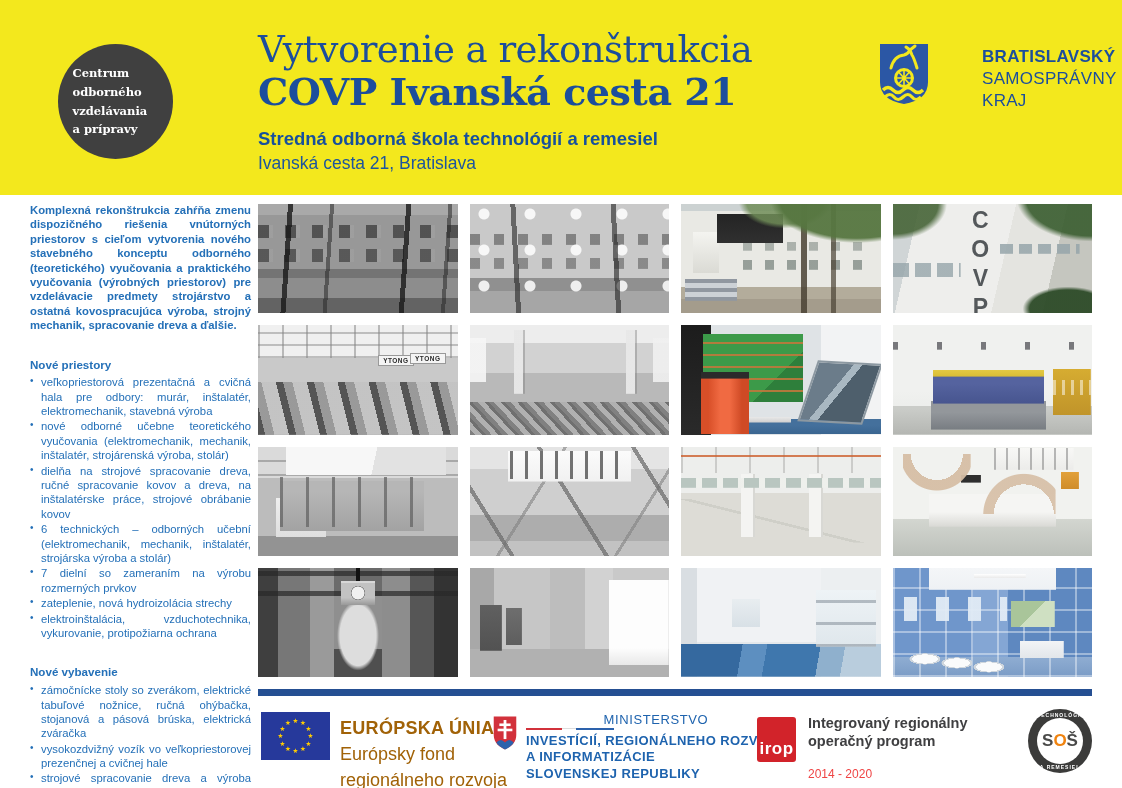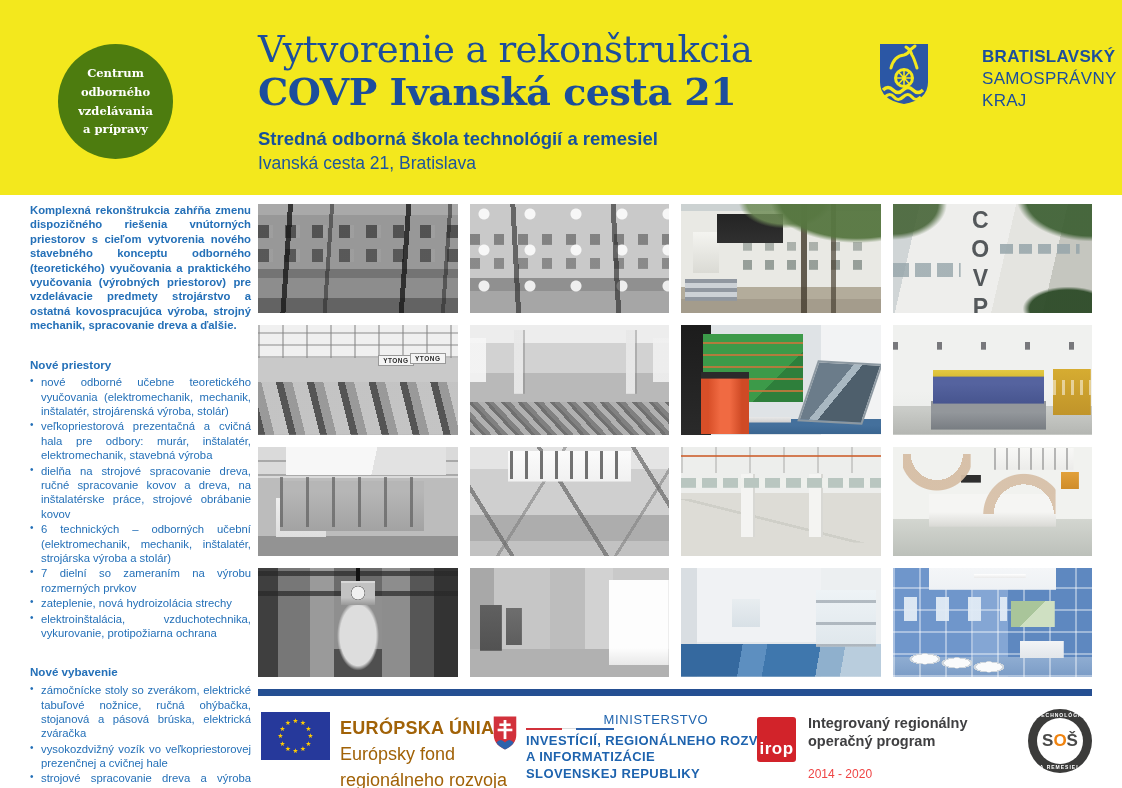--- a/index.html
+++ b/index.html
@@ -2,21 +2,21 @@
 <html lang="sk"><head>
 <meta charset="utf-8">
 <style>
   * { margin:0; padding:0; box-sizing:border-box; }
   body { font-family:"Liberation Sans", sans-serif; background:#fff; }
   .poster { position:relative; width:1122px; height:788px; background:#fff; overflow:hidden; }
 
   
   .header { position:absolute; left:0; top:0; width:1122px; height:195px; background:#F3E81D; }
   .badge { position:absolute; left:58px; top:44px; width:115px; height:115px; border-radius:50%;
-           background:#4d7c0f; display:flex; align-items:center; justify-content:center; text-align:center; }
+           background:#404040; display:flex; align-items:center; justify-content:center; text-align:left; }
   .badge-text { color:#fff; font-family:"DejaVu Serif", serif; font-weight:700; font-size:11.5px;
                 line-height:1.65; width:86px; }
   .title-block { position:absolute; left:258px; top:30px; }
   .title-l1 { font-family:"DejaVu Serif", serif; font-weight:400; font-size:37px; color:#1C4E9C;
               letter-spacing:-0.5px; line-height:1.1; }
   .title-l2 { font-family:"DejaVu Serif", serif; font-weight:700; font-size:38px; color:#1C4E9C;
               letter-spacing:-0.5px; line-height:1.1; }
   .subtitle { margin-top:16px; font-size:18.5px; font-weight:700; color:#17509C; }
   .address  { margin-top:3px; font-size:17.5px; color:#1C559E; }
 
@@ -292,22 +292,22 @@
         <div class="l2">SAMOSPRÁVNY</div>
         <div class="l3">KRAJ</div>
       </div>
     </div>
   </header>
 
   <aside class="sidebar">
     <p class="intro">Komplexná rekonštrukcia zahŕňa zmenu dispozičného riešenia vnútorných priestorov s cieľom vytvorenia nového stavebného konceptu odborného (teoretického) vyučovania a praktického vyučovania (výrobných priestorov) pre vzdelávacie predmety strojárstvo a ostatná kovospracujúca výroba, strojný mechanik, spracovanie dreva a ďalšie.</p>
     <h3>Nové priestory</h3>
     <ul>
+        <li>veľkopriestorová prezentačná a cvičná hala pre odbory: murár, inštalatér, elektromechanik, stavebná výroba</li>
         <li>nové odborné učebne teoretického vyučovania (elektromechanik, mechanik, inštalatér, strojárenská výroba, stolár)</li>
-        <li>veľkopriestorová prezentačná a cvičná hala pre odbory: murár, inštalatér, elektromechanik, stavebná výroba</li>
         <li>dielňa na strojové spracovanie dreva, ručné spracovanie kovov a dreva, na inštalatérske práce, strojové obrábanie kovov</li>
         <li>6 technických – odborných učební (elektromechanik, mechanik, inštalatér, strojárska výroba a stolár)</li>
         <li>7 dielní so zameraním na výrobu rozmerných prvkov</li>
         <li>zateplenie, nová hydroizolácia strechy</li>
         <li>elektroinštalácia, vzduchotechnika, vykurovanie, protipožiarna ochrana</li>
       </ul>
     <h3>Nové vybavenie</h3>
     <ul>
         <li>zámočnícke stoly so zverákom, elektrické tabuľové nožnice, ručná ohýbačka, stojanová a pásová brúska, elektrická zváračka</li>
         <li>vysokozdvižný vozík vo veľkopriestorovej prezenčnej a cvičnej hale</li>

